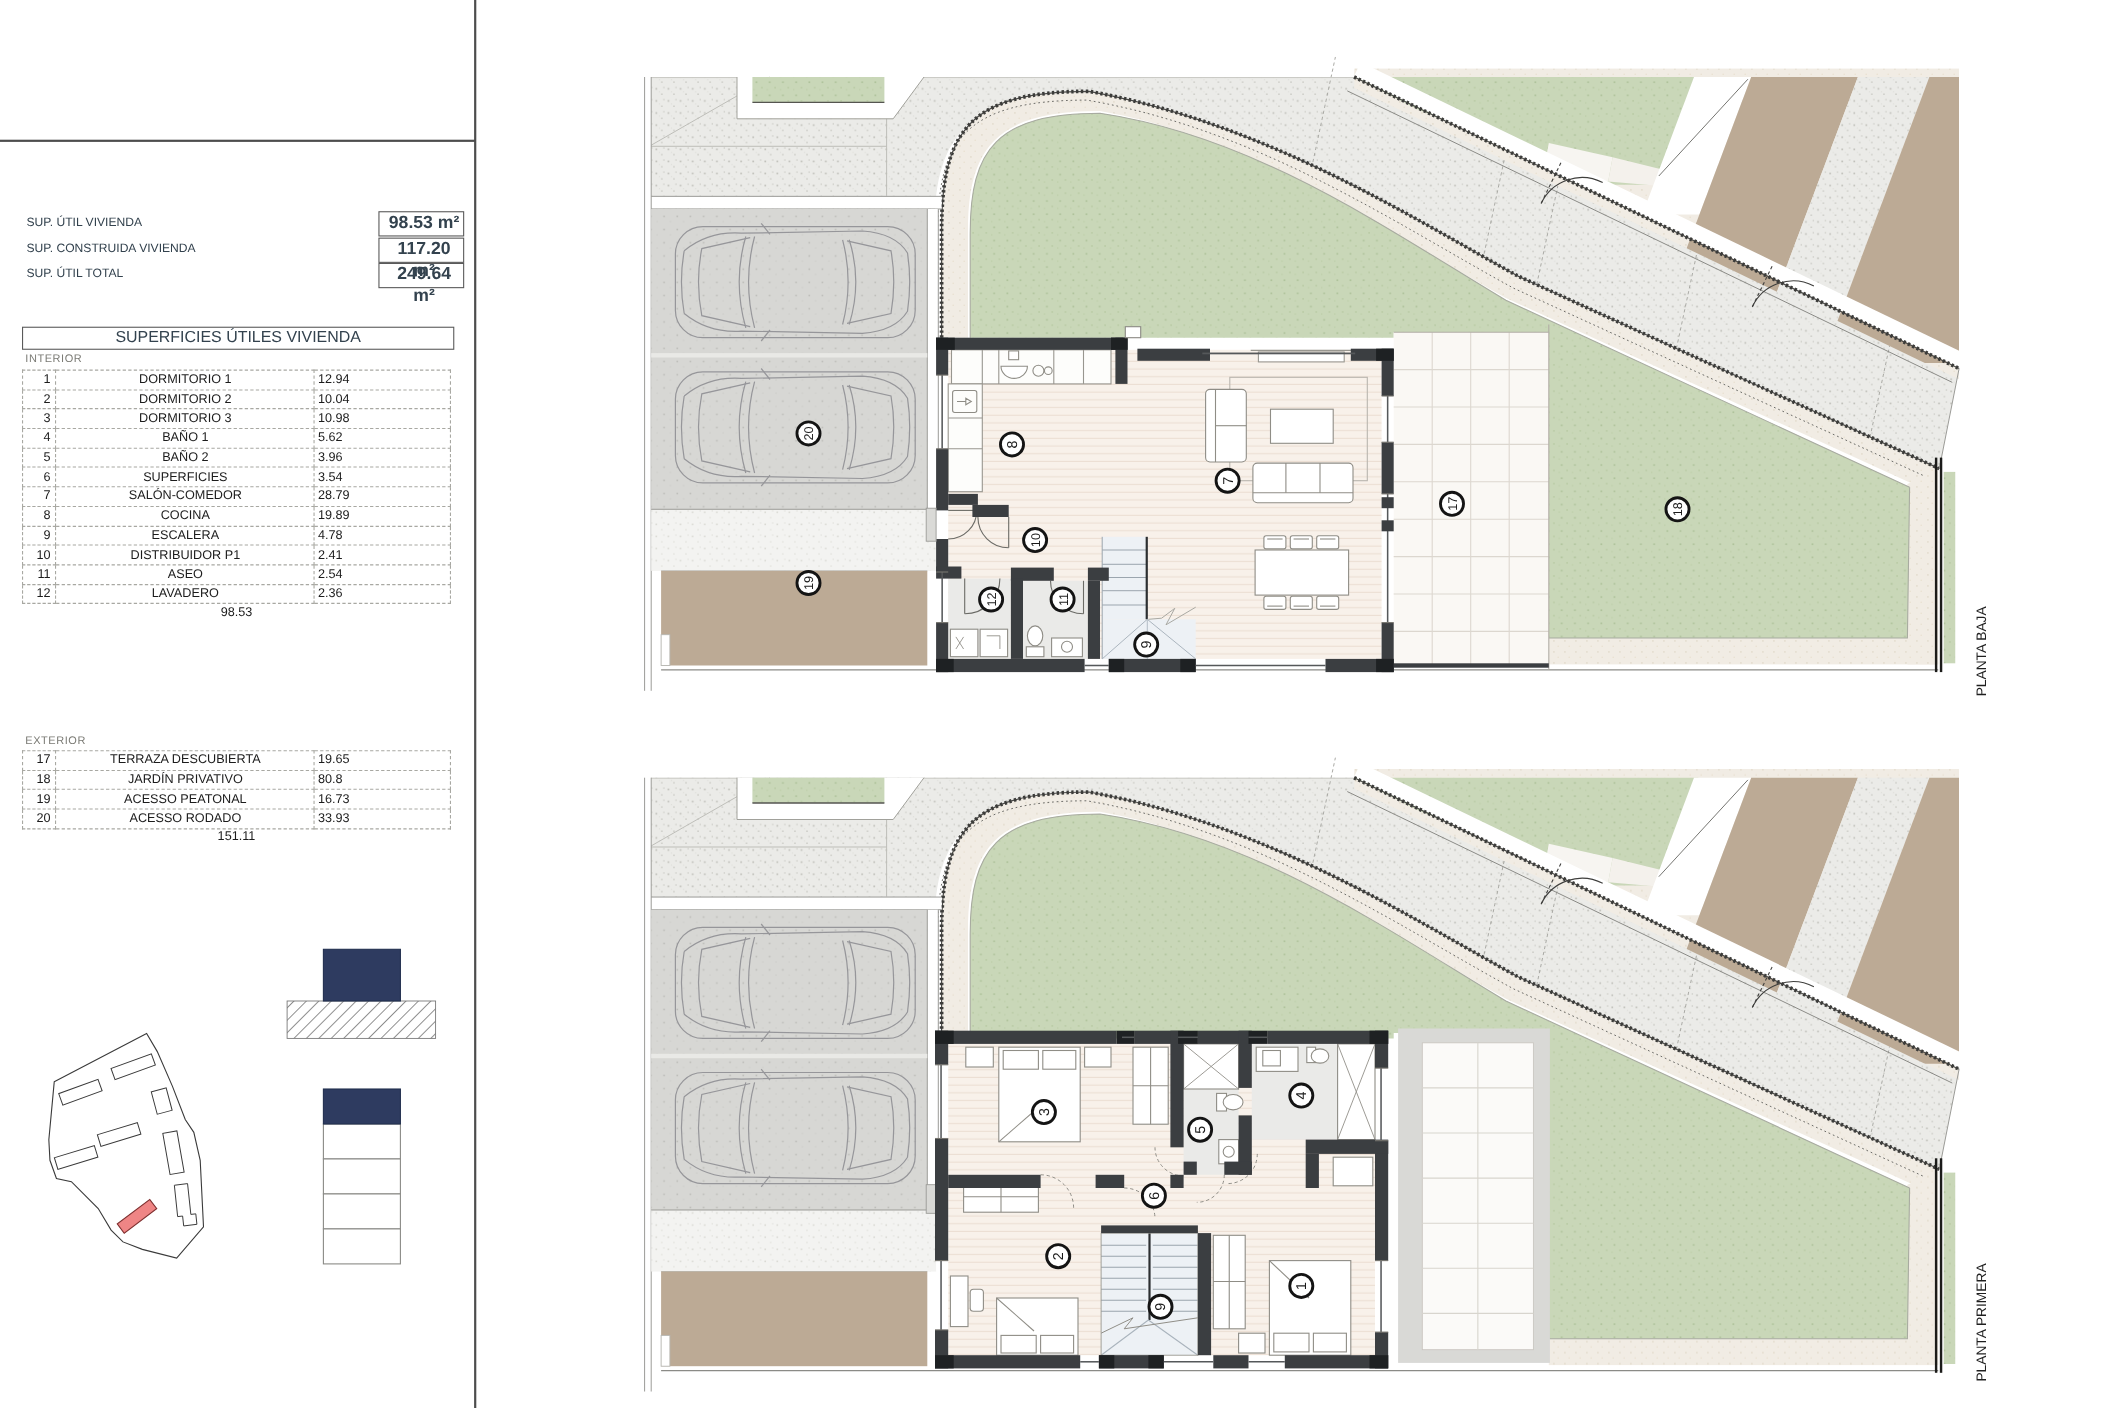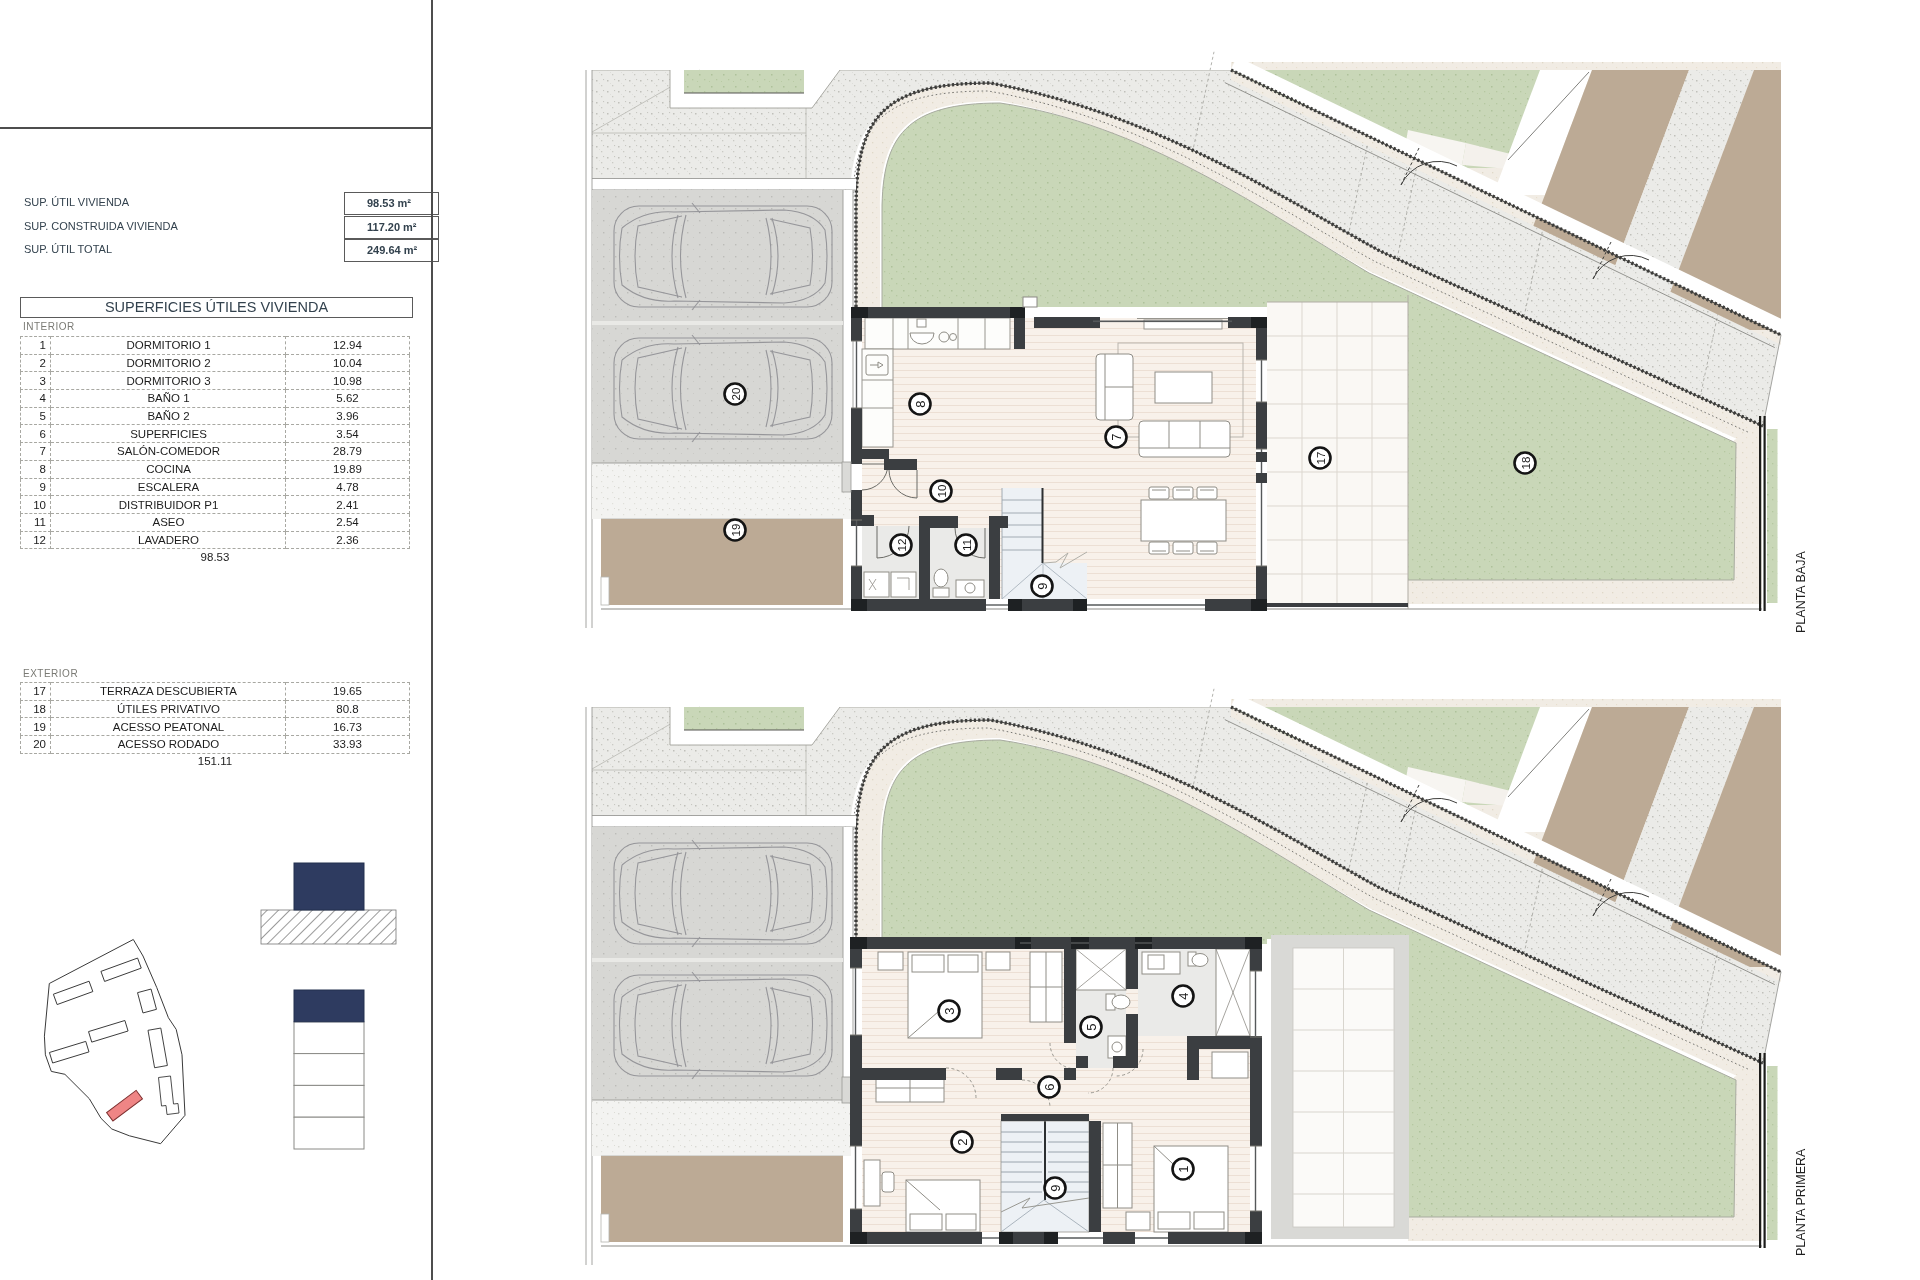--- a/index.html
+++ b/index.html
@@ -3,28 +3,28 @@
 <meta charset="utf-8">
 <style>
 html,body{margin:0;padding:0}
 body{width:1920px;height:1280px;background:#ffffff;font-family:"Liberation Sans",sans-serif;position:relative;overflow:hidden}
 .abs{position:absolute}
 #panel{position:absolute;left:0;top:0;width:433px;height:1280px;z-index:2}
 #vline{position:absolute;left:431px;top:0;width:1.8px;height:1280px;background:#4d4d4d}
 #hline{position:absolute;left:0;top:127px;width:432px;height:1.8px;background:#4d4d4d}
 #title{position:absolute;left:0;top:138px;width:432px;text-align:center;font-size:33px;font-weight:bold;color:#47723d;letter-spacing:1px}
 .lbl{position:absolute;left:24px;font-size:11px;font-weight:normal;color:#33424e;white-space:nowrap}
-.vbox{position:absolute;left:344px;width:71px;height:21px;border:1.4px solid #5a5a5a;font-size:11px;font-weight:bold;color:#33424e;text-align:left;padding-left:22px;line-height:20px}
+.vbox{position:absolute;left:344px;width:71px;height:21px;border:1.4px solid #5a5a5a;font-size:16px;font-weight:bold;color:#33424e;text-align:center;padding-left:5px;line-height:20px}
 #hdrbox{position:absolute;left:20px;top:297px;width:391px;height:19px;border:1.4px solid #5a5a5a;text-align:center;font-size:14.5px;font-weight:normal;color:#33424e;line-height:19px}
 .seclbl{position:absolute;left:23px;font-size:10px;color:#7a7a74;letter-spacing:0.5px}
 table.areas{position:absolute;left:20px;border-collapse:collapse;width:390px;table-layout:fixed}
 table.areas td{border:1px dashed #a8a8a2;font-size:11.5px;color:#1c1c1c;padding:0 3px;height:16.7px;line-height:12px;white-space:nowrap;overflow:hidden}
 table.areas td.n{width:22px;text-align:right;padding-right:4px}
 table.areas td.nm{width:227px;text-align:center;padding-left:4px}
-table.areas td.v{text-align:center;padding-right:3px}
+table.areas td.v{text-align:left;padding-right:3px}
 .tot{position:absolute;font-size:11.5px;color:#1c1c1c;width:390px;left:20px;text-align:center;padding-right:3px}
 </style>
 </head>
 <body>
 
 <div id="panel">
 
   <div id="hline"></div>
 
 
@@ -110,21 +110,21 @@
 
   <table class="areas" style="top:682px">
     <tbody>
         <tr>
           <td class="n">17</td>
           <td class="nm">TERRAZA DESCUBIERTA</td>
           <td class="v">19.65</td>
         </tr>
     <tr>
           <td class="n">18</td>
-          <td class="nm">ÚTILES PRIVATIVO</td>
+          <td class="nm">JARDÍN PRIVATIVO</td>
           <td class="v">80.8</td>
         </tr>
     <tr>
           <td class="n">19</td>
           <td class="nm">ACESSO PEATONAL</td>
           <td class="v">16.73</td>
         </tr>
     <tr>
           <td class="n">20</td>
           <td class="nm">ACESSO RODADO</td>

